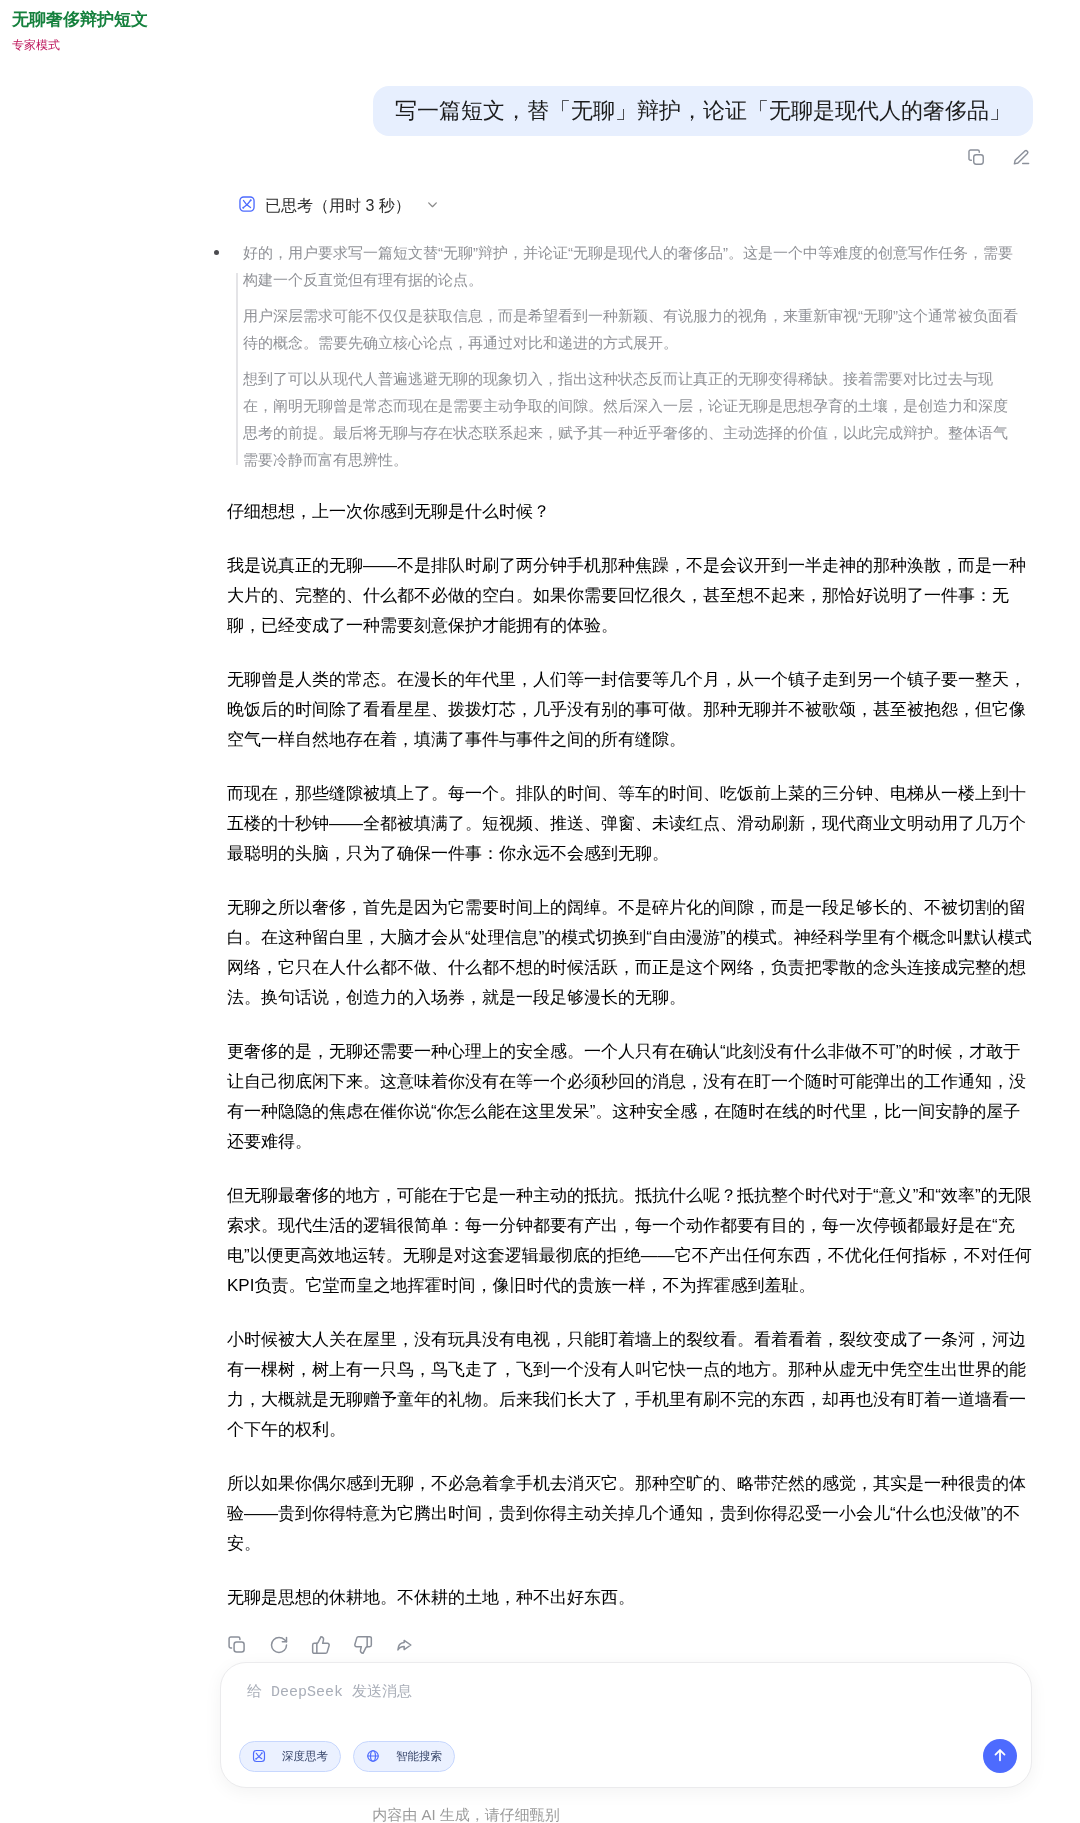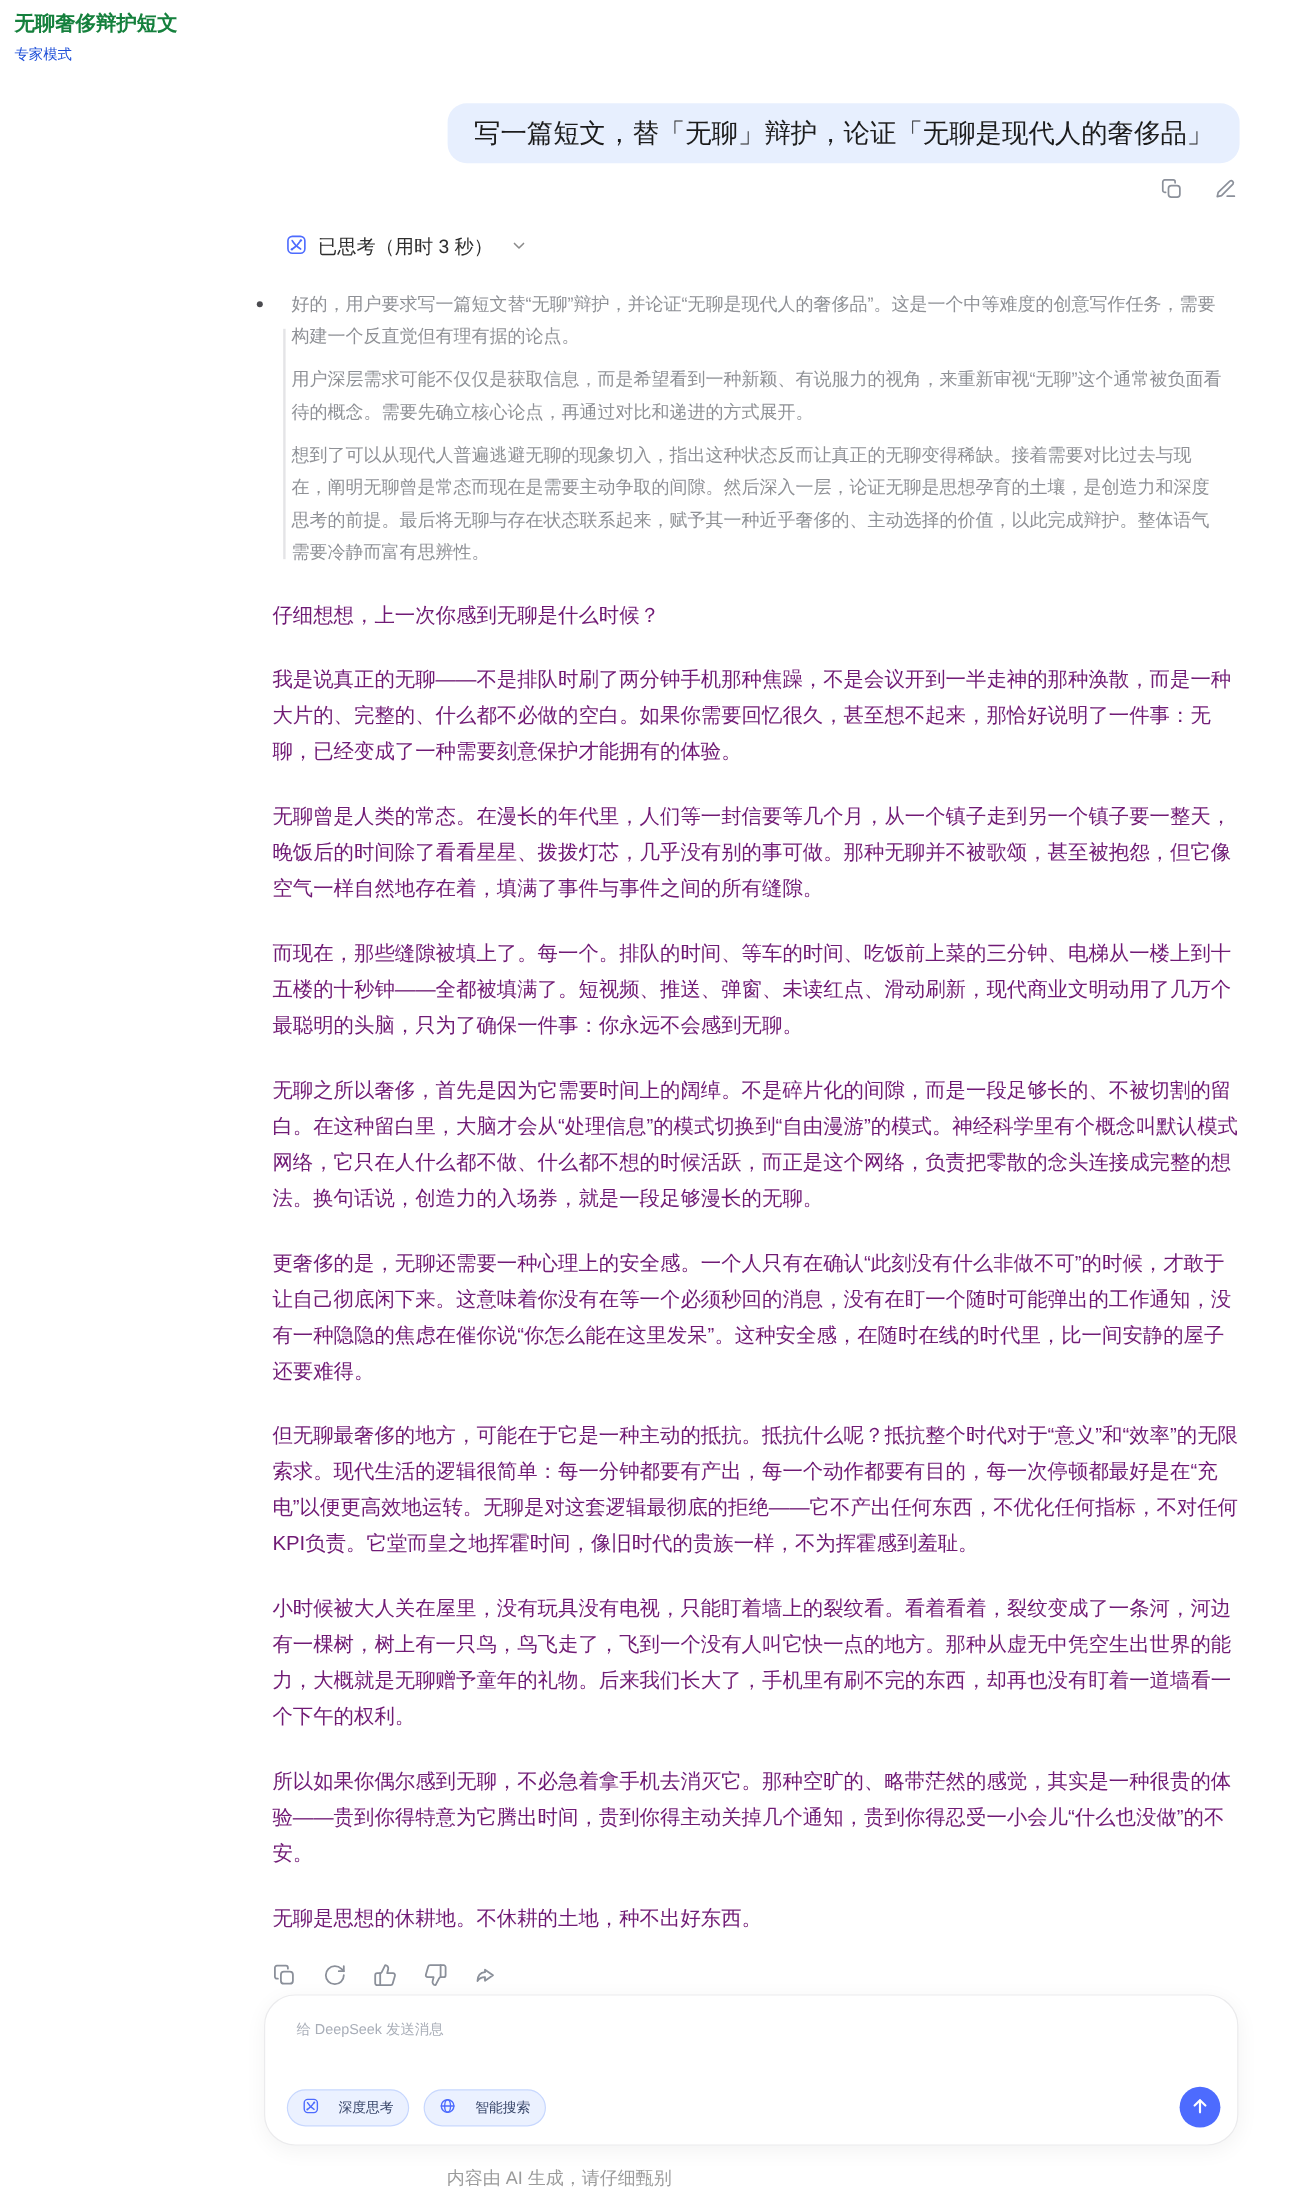--- a/index.html
+++ b/index.html
@@ -5,21 +5,21 @@
   * { margin:0; padding:0; box-sizing:border-box; }
   html,body { background:#ffffff; }
   .screen {
     position:relative; width:1080px; height:1823px; background:#ffffff;
     font-family:"Liberation Sans","DejaVu Sans",sans-serif; overflow:hidden;
     color:#1f1f1f;
   }
   
   .doc-header { position:absolute; left:12px; top:8px; }
   .doc-title { font-size:17px; font-weight:700; color:#15803d; }
-  .doc-mode  { font-size:12px; color:#1d4ed8; margin-top:6px; }
+  .doc-mode  { font-size:12px; color:#be185d; margin-top:6px; }
 
   
   .chat { position:absolute; left:227px; top:0; width:806px; }
 
   .bubble-row { display:flex; justify-content:flex-end; margin-top:86px; }
   .bubble {
     background:#E7EFFE; border-radius:16px; padding:12px 22px;
     font-size:22px; line-height:26px; color:#1c1c1c; max-width:740px;
   }
   .msg-actions { display:flex; justify-content:flex-end; gap:26px; margin-top:12px; padding-right:2px; }
@@ -41,34 +41,34 @@
   .think-body::before {
     content:""; position:absolute; left:9px; top:34px; bottom:8px;
     width:2px; background:#e4e4e7;
   }
   .think-body p + p { margin-top:9px; }
   .think-body p:first-child::before {
     content:""; position:absolute; left:-13px; top:11px;
     width:5px; height:5px; border-radius:50%; background:#4b4b50;
   }
 
-  .answer p { font-size:17px; line-height:30px; color:#701a75; margin-top:24px; }
+  .answer p { font-size:17px; line-height:30px; color:#000000; margin-top:24px; }
 
   .resp-actions { display:flex; gap:22px; margin-top:22px; }
 
   
   .composer {
     position:absolute; left:220px; top:1662px; width:812px; height:126px;
     background:#fff; border:1px solid #ebebed; border-radius:26px;
     box-shadow:0 4px 18px rgba(0,0,0,0.05);
   }
   .composer-input {
     position:absolute; left:26px; top:21px; width:620px; border:none; outline:none;
-    font-size:12px; color:#c2410c; background:transparent;
-    font-family:Liberation Sans, sans-serif;
+    font-size:15px; color:#c2410c; background:transparent;
+    font-family:Liberation Mono, monospace;
   }
   .composer-input::placeholder { color:#a9aeb8; }
   .pill-row { position:absolute; left:18px; bottom:15px; display:flex; gap:12px; }
   .pill {
     display:inline-flex; align-items:center; gap:16px; height:31px; padding:0 12px;
     border-radius:16px; background:#EBF1FF; border:1px solid #C7D7FE;
     font-size:11.5px; color:#39476b; cursor:pointer;
     font-family:"Liberation Sans","DejaVu Sans",sans-serif;
   }
   .pill svg { color:#4D6BFE; }

